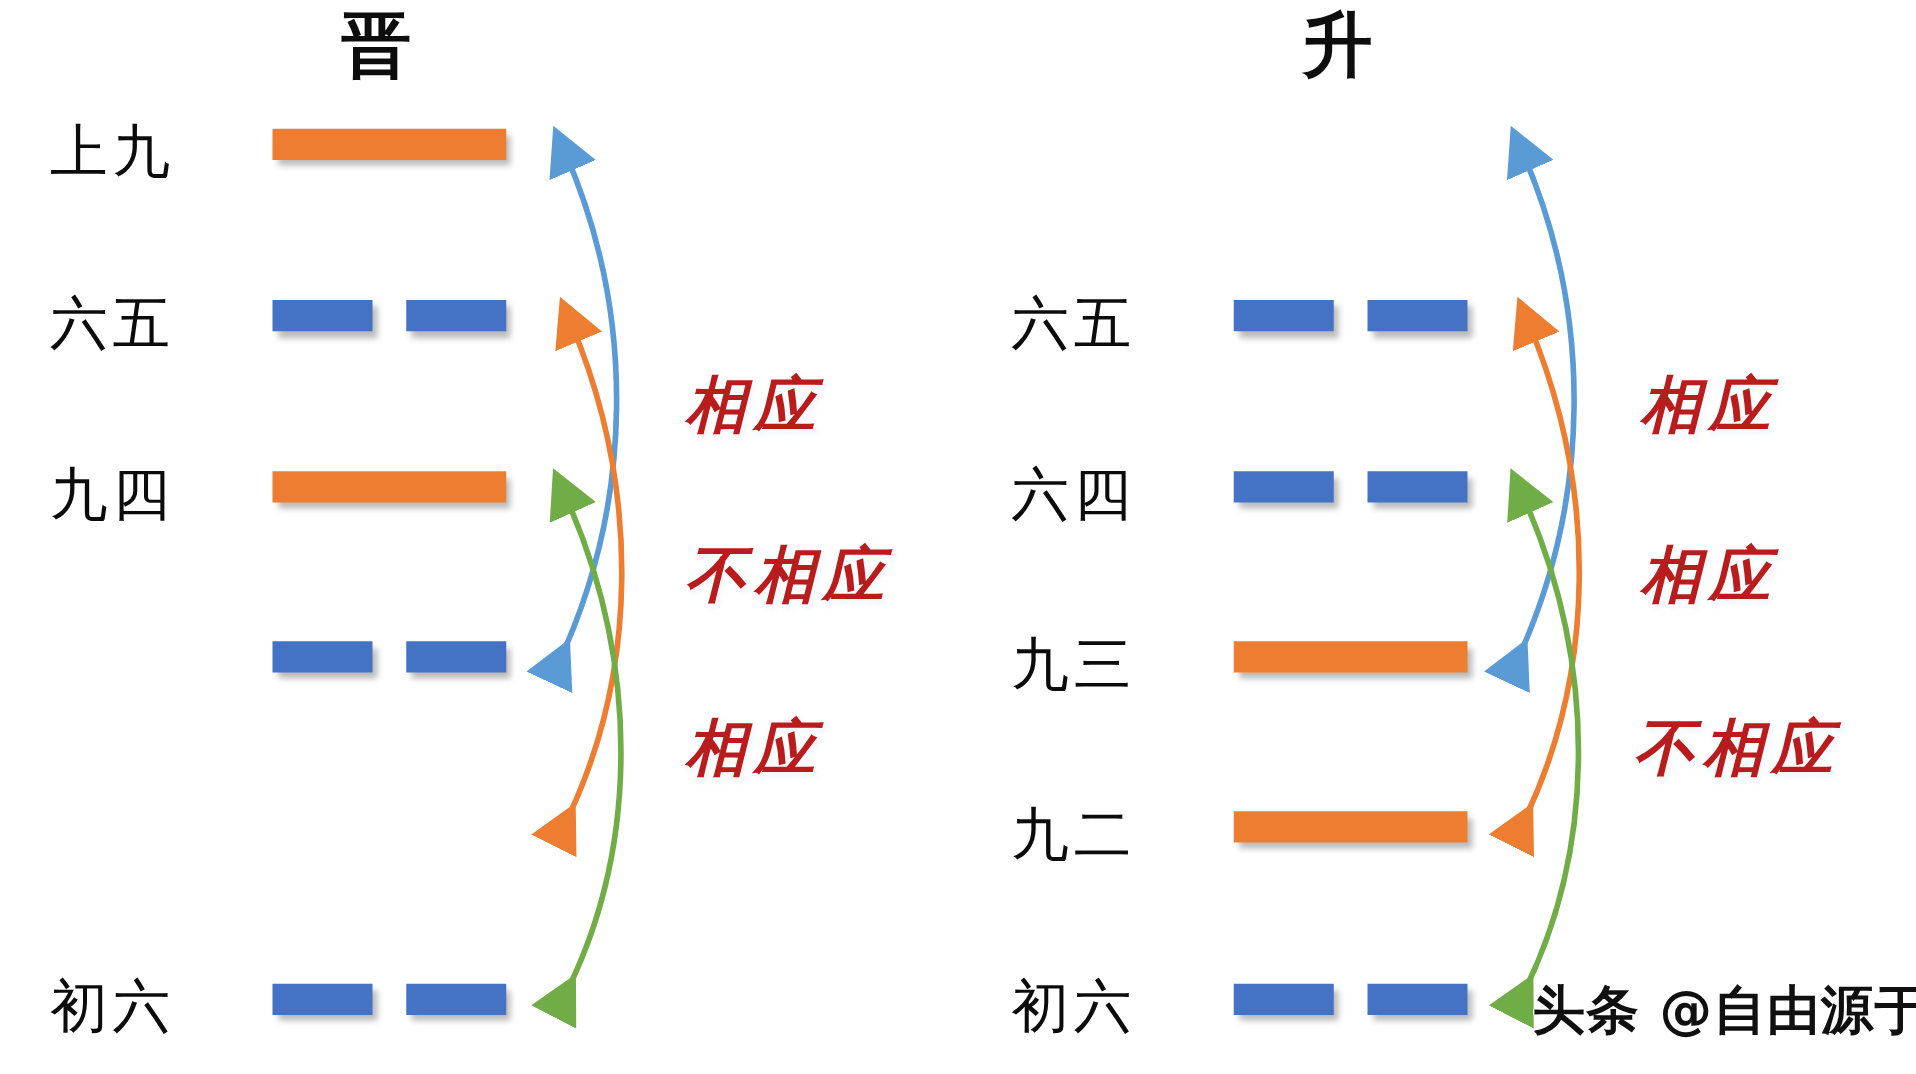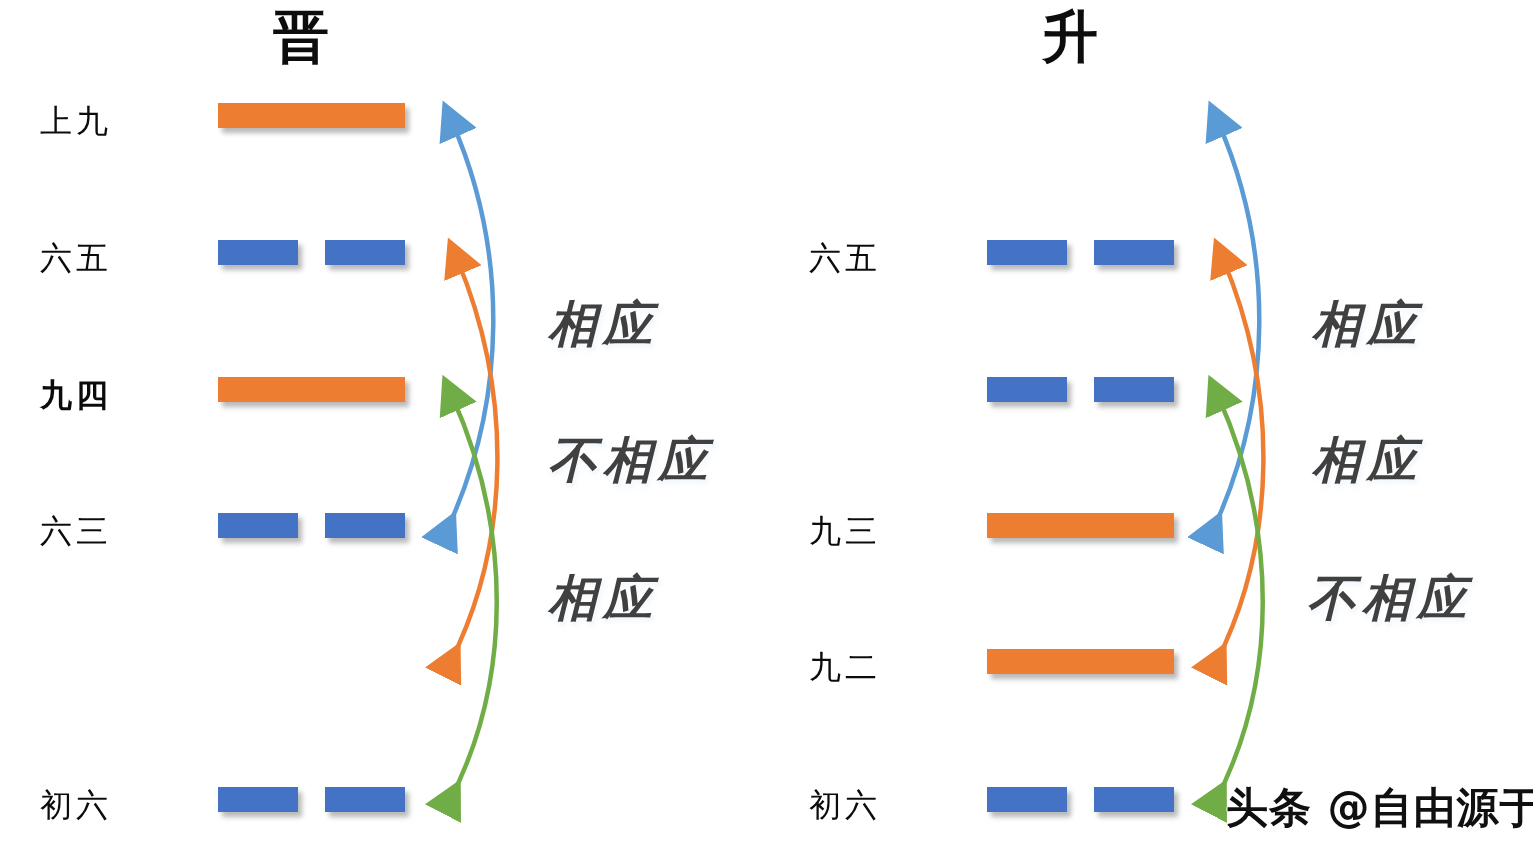--- a/index.html
+++ b/index.html
@@ -19,38 +19,38 @@
     font-size:56px;line-height:62px;font-weight:700;color:#0d0d0d;
     font-family:"DejaVu Sans","Liberation Sans",sans-serif;
     letter-spacing:0;
   }
   #title-left{left:221px;}
   #title-right{left:990px;}
 
   .row{position:absolute;height:40px;}
   .row-label{
     position:absolute;left:0;top:-11px;width:150px;text-align:left;
-    font-size:32px;line-height:58px;color:#0b0b0b;
+    font-size:46px;line-height:58px;color:#0b0b0b;
     font-family:"DejaVu Serif","Liberation Serif",serif;
     white-space:nowrap;letter-spacing:4px;
   }
   .bars{position:absolute;left:178px;top:0;width:190px;height:26px;}
   .bar{
     position:absolute;top:0;height:25px;
     box-shadow:4px 5px 5px rgba(0,0,0,0.28);
   }
   .bar.solid{left:0;width:187px;}
   .bar.yinA{left:0;width:80px;}
   .bar.yinB{left:107px;width:80px;}
 
   .anno{
     position:absolute;
     font-family:"DejaVu Serif","Liberation Serif",serif;
     font-size:49px;line-height:56px;font-style:italic;font-weight:600;
-    color:#404040;white-space:nowrap;letter-spacing:6px;
+    color:#b91c1c;white-space:nowrap;letter-spacing:6px;
     text-shadow:0 0 9px #ffffff, 3px 4px 7px rgba(255,255,255,0.95),
                 2px 3px 4px rgba(190,215,240,0.55);
   }
 
   .arrows{position:absolute;top:0;left:0;width:766px;height:859px;
           pointer-events:none;}
 
   .watermark{
     position:absolute;left:1226px;top:783px;
     font-size:42px;line-height:50px;font-weight:700;color:#101010;
@@ -76,29 +76,28 @@
     </div>
 
     <div class="row" style="left:40px;top:240px;width:400px;">
       <span class="row-label">六五</span>
       <span class="bars">
         <span class="bar yinA" style="background:#4472C4"></span>
         <span class="bar yinB" style="background:#4472C4"></span>
       </span>
     </div>
 
-    <div class="row" style="left:40px;top:377px;width:400px;font-weight:bold;">
+    <div class="row" style="left:40px;top:377px;width:400px;">
       <span class="row-label">九四</span>
       <span class="bars">
         <span class="bar solid" style="background:#ED7D31"></span>
       </span>
     </div>
 
     <div class="row" style="left:40px;top:513px;width:400px;">
-      <span class="row-label">六三</span>
       <span class="bars">
         <span class="bar yinA" style="background:#4472C4"></span>
         <span class="bar yinB" style="background:#4472C4"></span>
       </span>
     </div>
 
 
     <div class="row" style="left:40px;top:787px;width:400px;">
       <span class="row-label">初六</span>
       <span class="bars">
@@ -139,20 +138,21 @@
 
     <div class="row" style="left:42px;top:240px;width:400px;">
       <span class="row-label">六五</span>
       <span class="bars">
         <span class="bar yinA" style="background:#4472C4"></span>
         <span class="bar yinB" style="background:#4472C4"></span>
       </span>
     </div>
 
     <div class="row" style="left:42px;top:377px;width:400px;">
+      <span class="row-label">六四</span>
       <span class="bars">
         <span class="bar yinA" style="background:#4472C4"></span>
         <span class="bar yinB" style="background:#4472C4"></span>
       </span>
     </div>
 
     <div class="row" style="left:42px;top:513px;width:400px;">
       <span class="row-label">九三</span>
       <span class="bars">
         <span class="bar solid" style="background:#ED7D31"></span>

